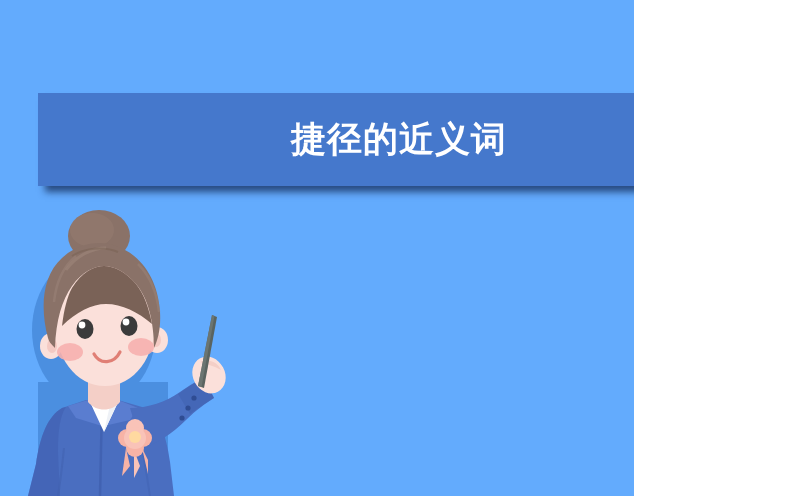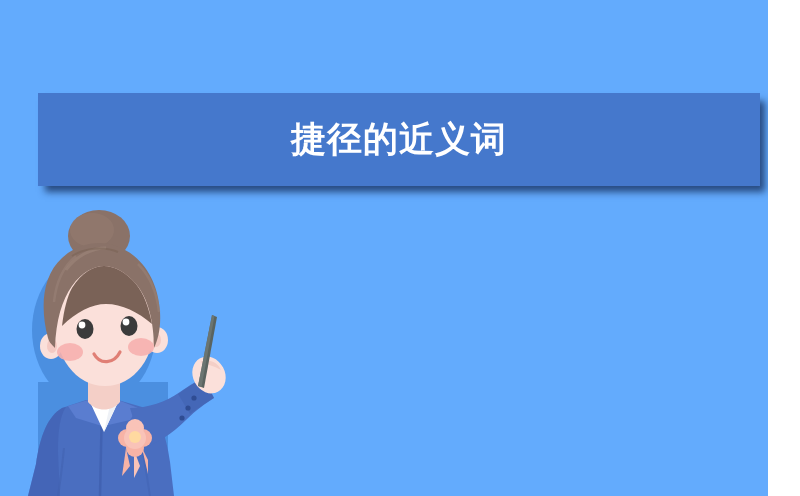--- a/index.html
+++ b/index.html
@@ -7,21 +7,21 @@
     padding: 0;
   }
   body {
     width: 800px;
     height: 496px;
     overflow: hidden;
     font-family: "Liberation Sans", sans-serif;
   }
   #stage {
     position: relative;
-    width: 768px;
+    width: 634px;
     height: 496px;
     background: #63abfd;
     overflow: hidden;
   }
 
   
   #title-banner {
     position: absolute;
     left: 38px;
     top: 93px;

